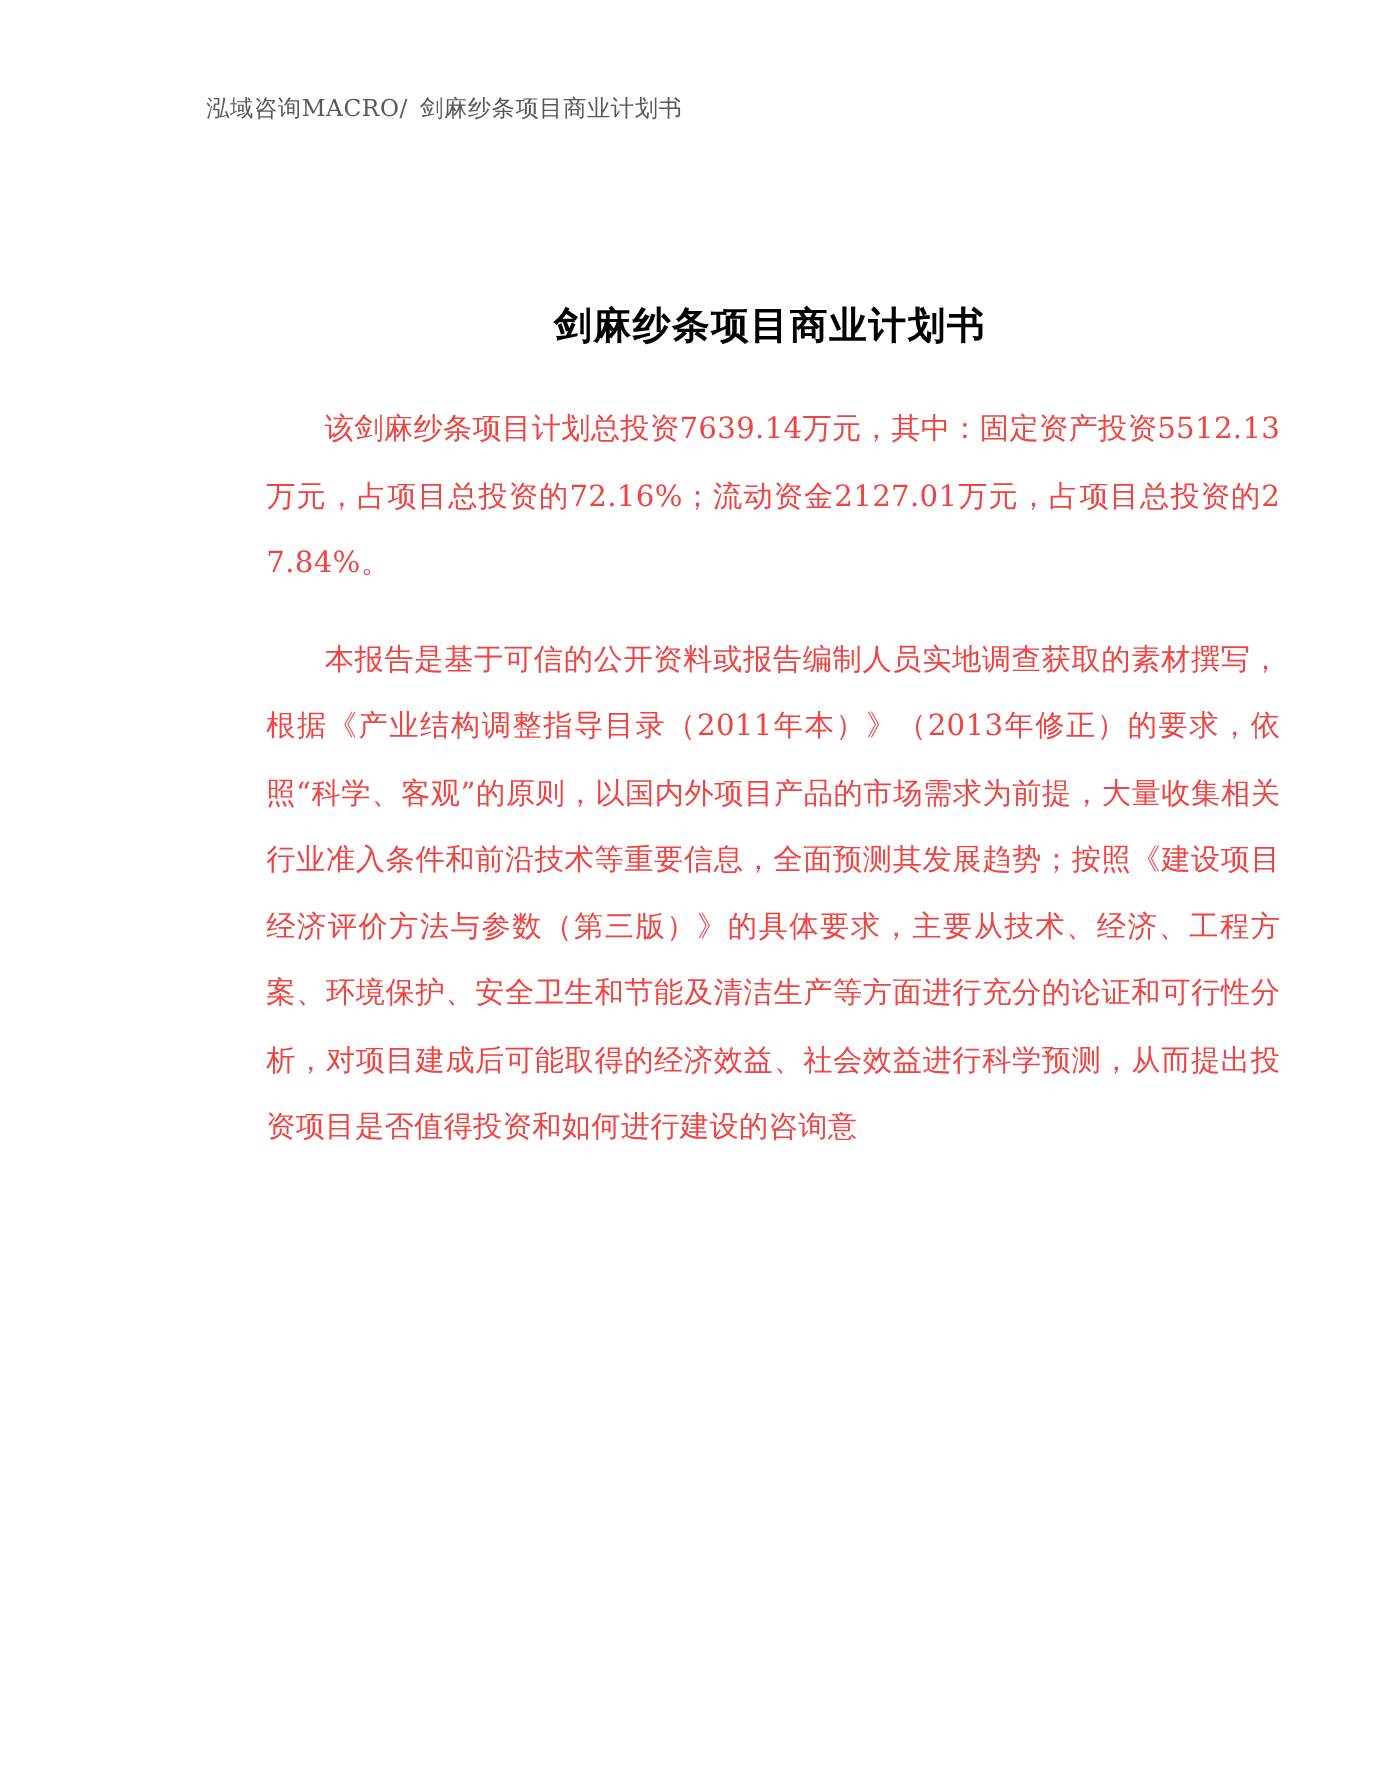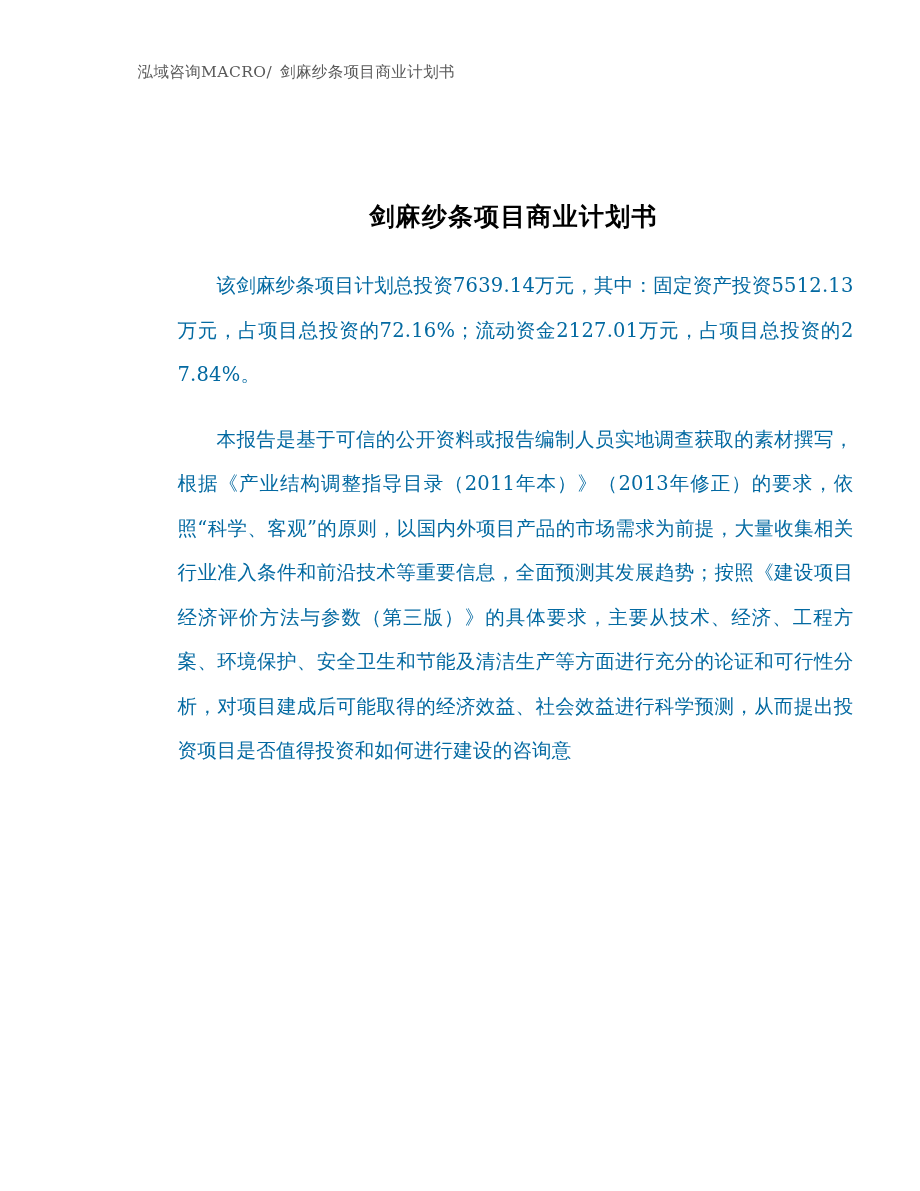--- a/index.html
+++ b/index.html
@@ -56,21 +56,21 @@
   }
   .body-area {
     position: absolute;
     top: 248px;
     left: 124px;
     width: 676px;
   }
   .para {
     font-size: 19.5px;
     line-height: 44.5px;
-    color: #0369a1;
+    color: #ef4444;
     text-align: justify;
     text-justify: inter-character;
     letter-spacing: 0.2px;
     margin: 0;
     text-indent: 2em;
     word-break: break-all;
     font-family: "DejaVu Serif", "Liberation Serif", serif;
   }
   .para + .para {
     margin-top: 20px;

